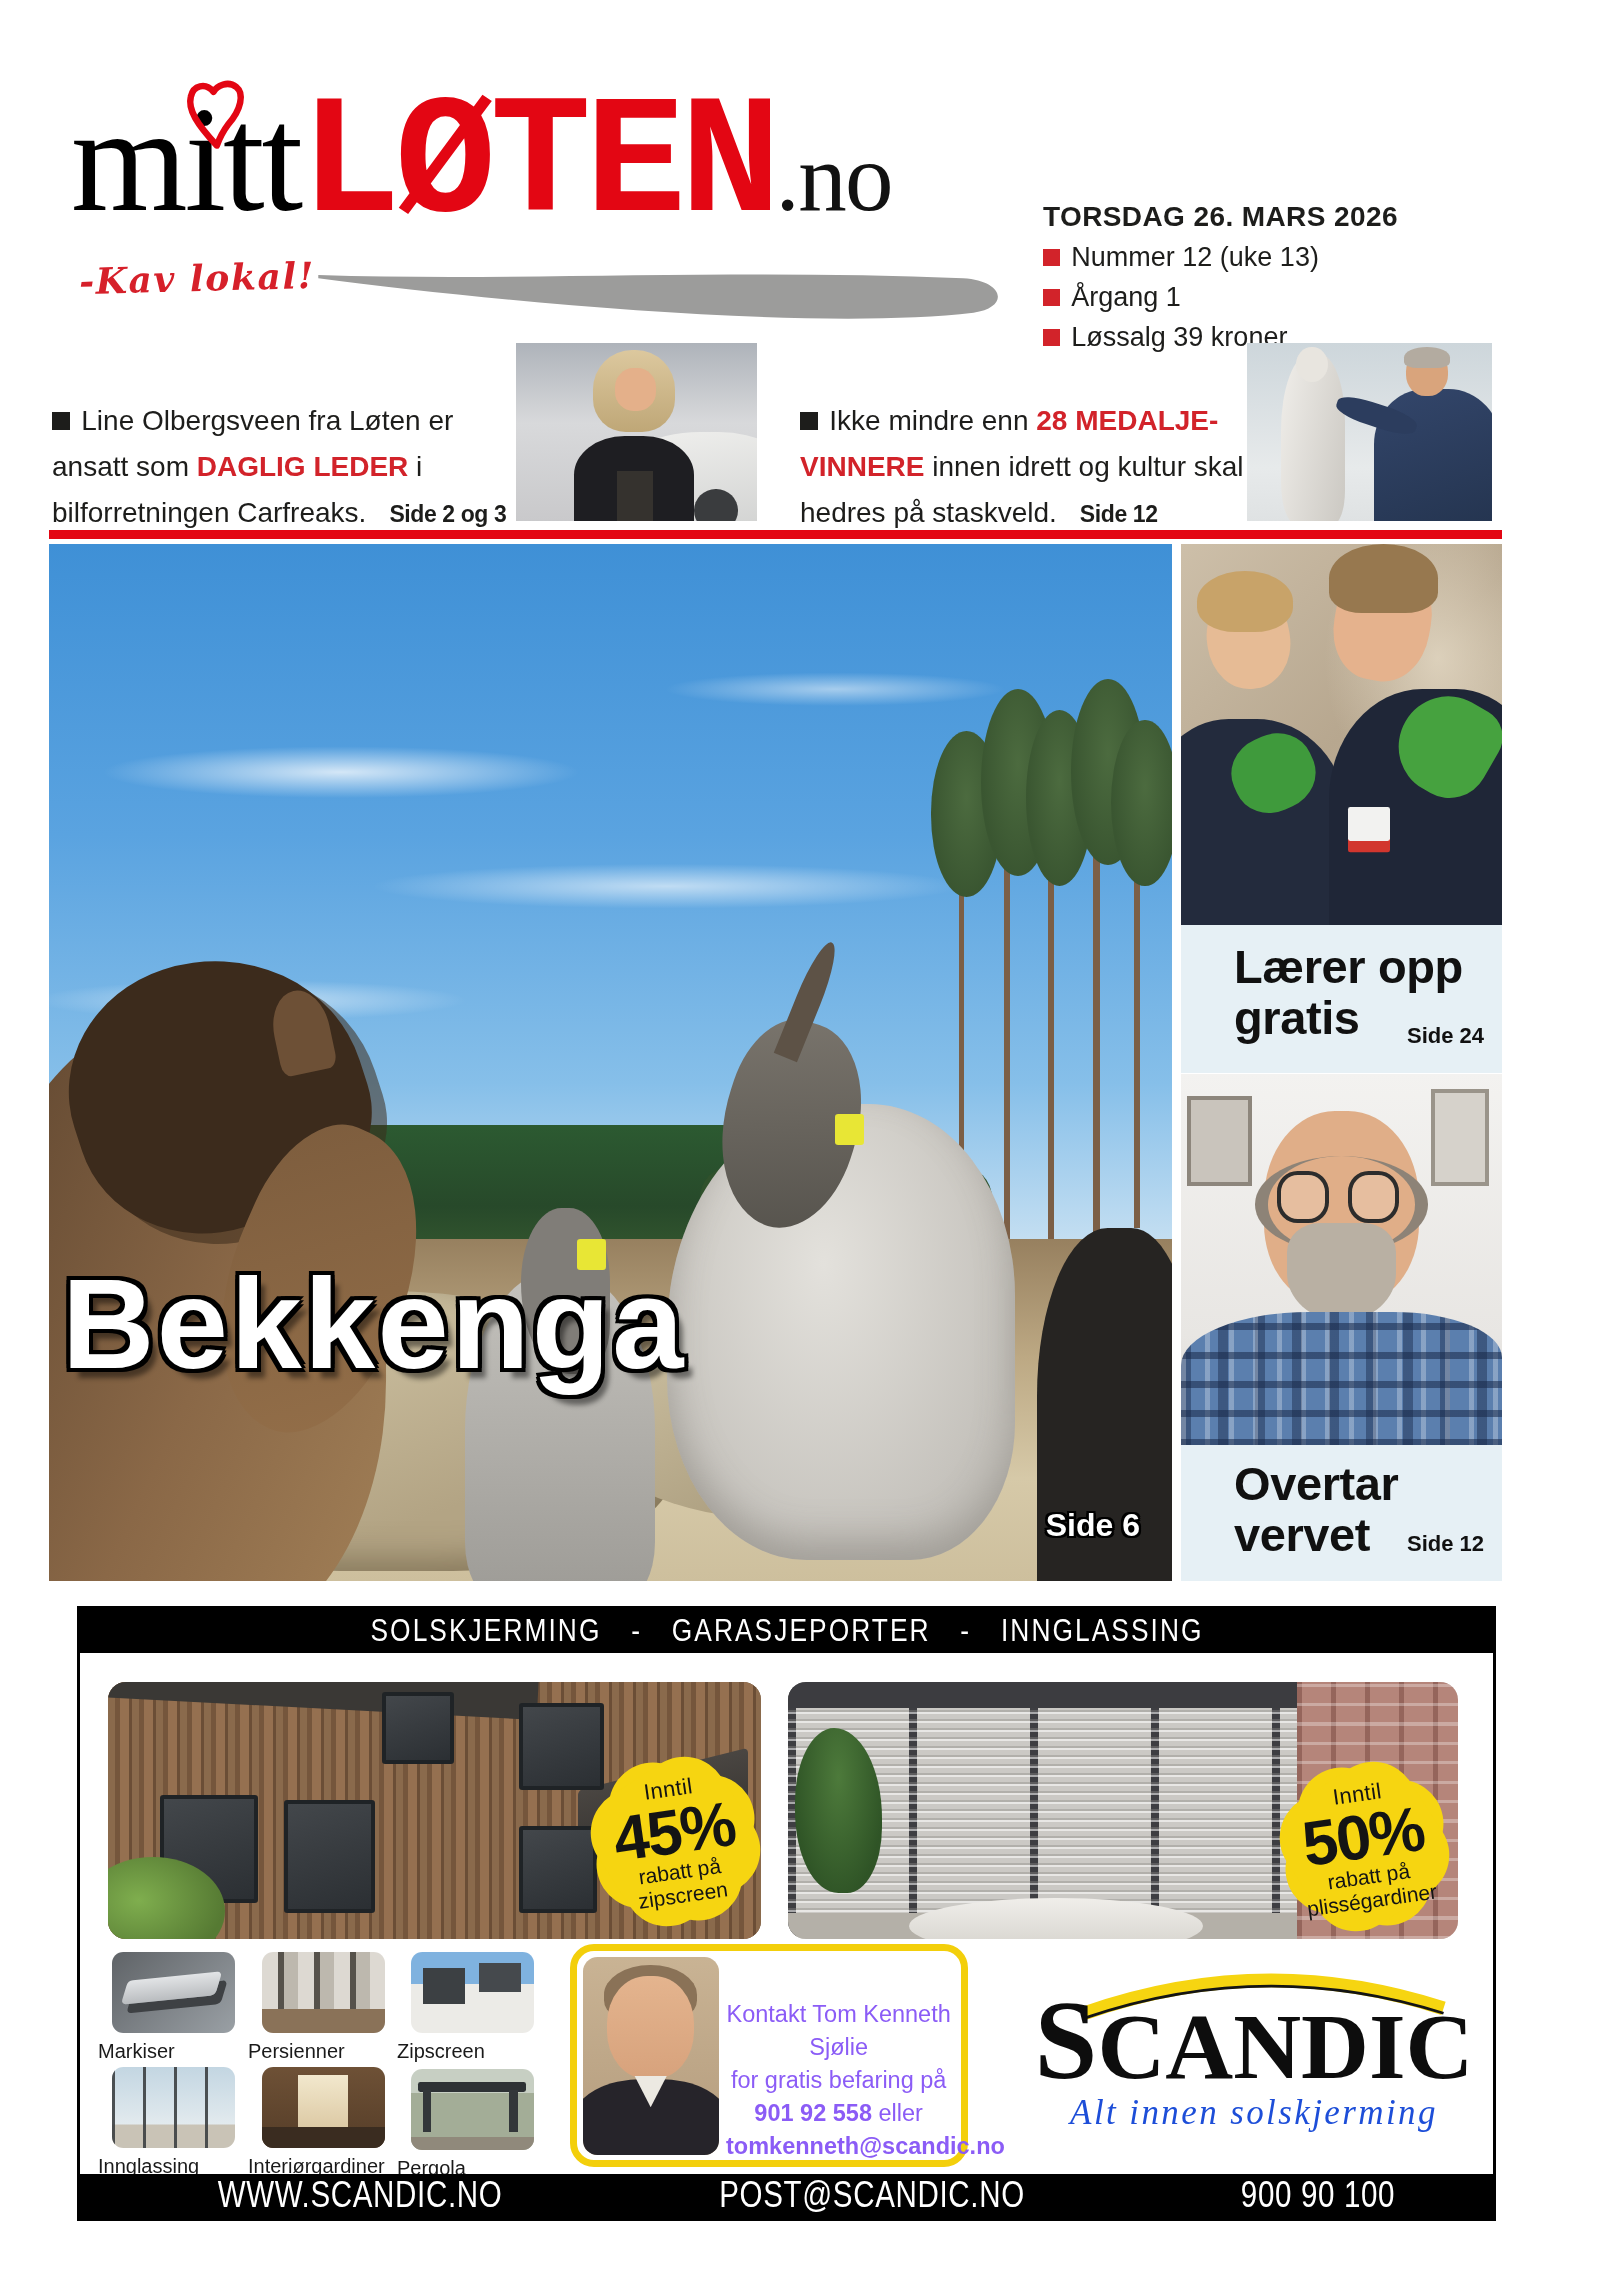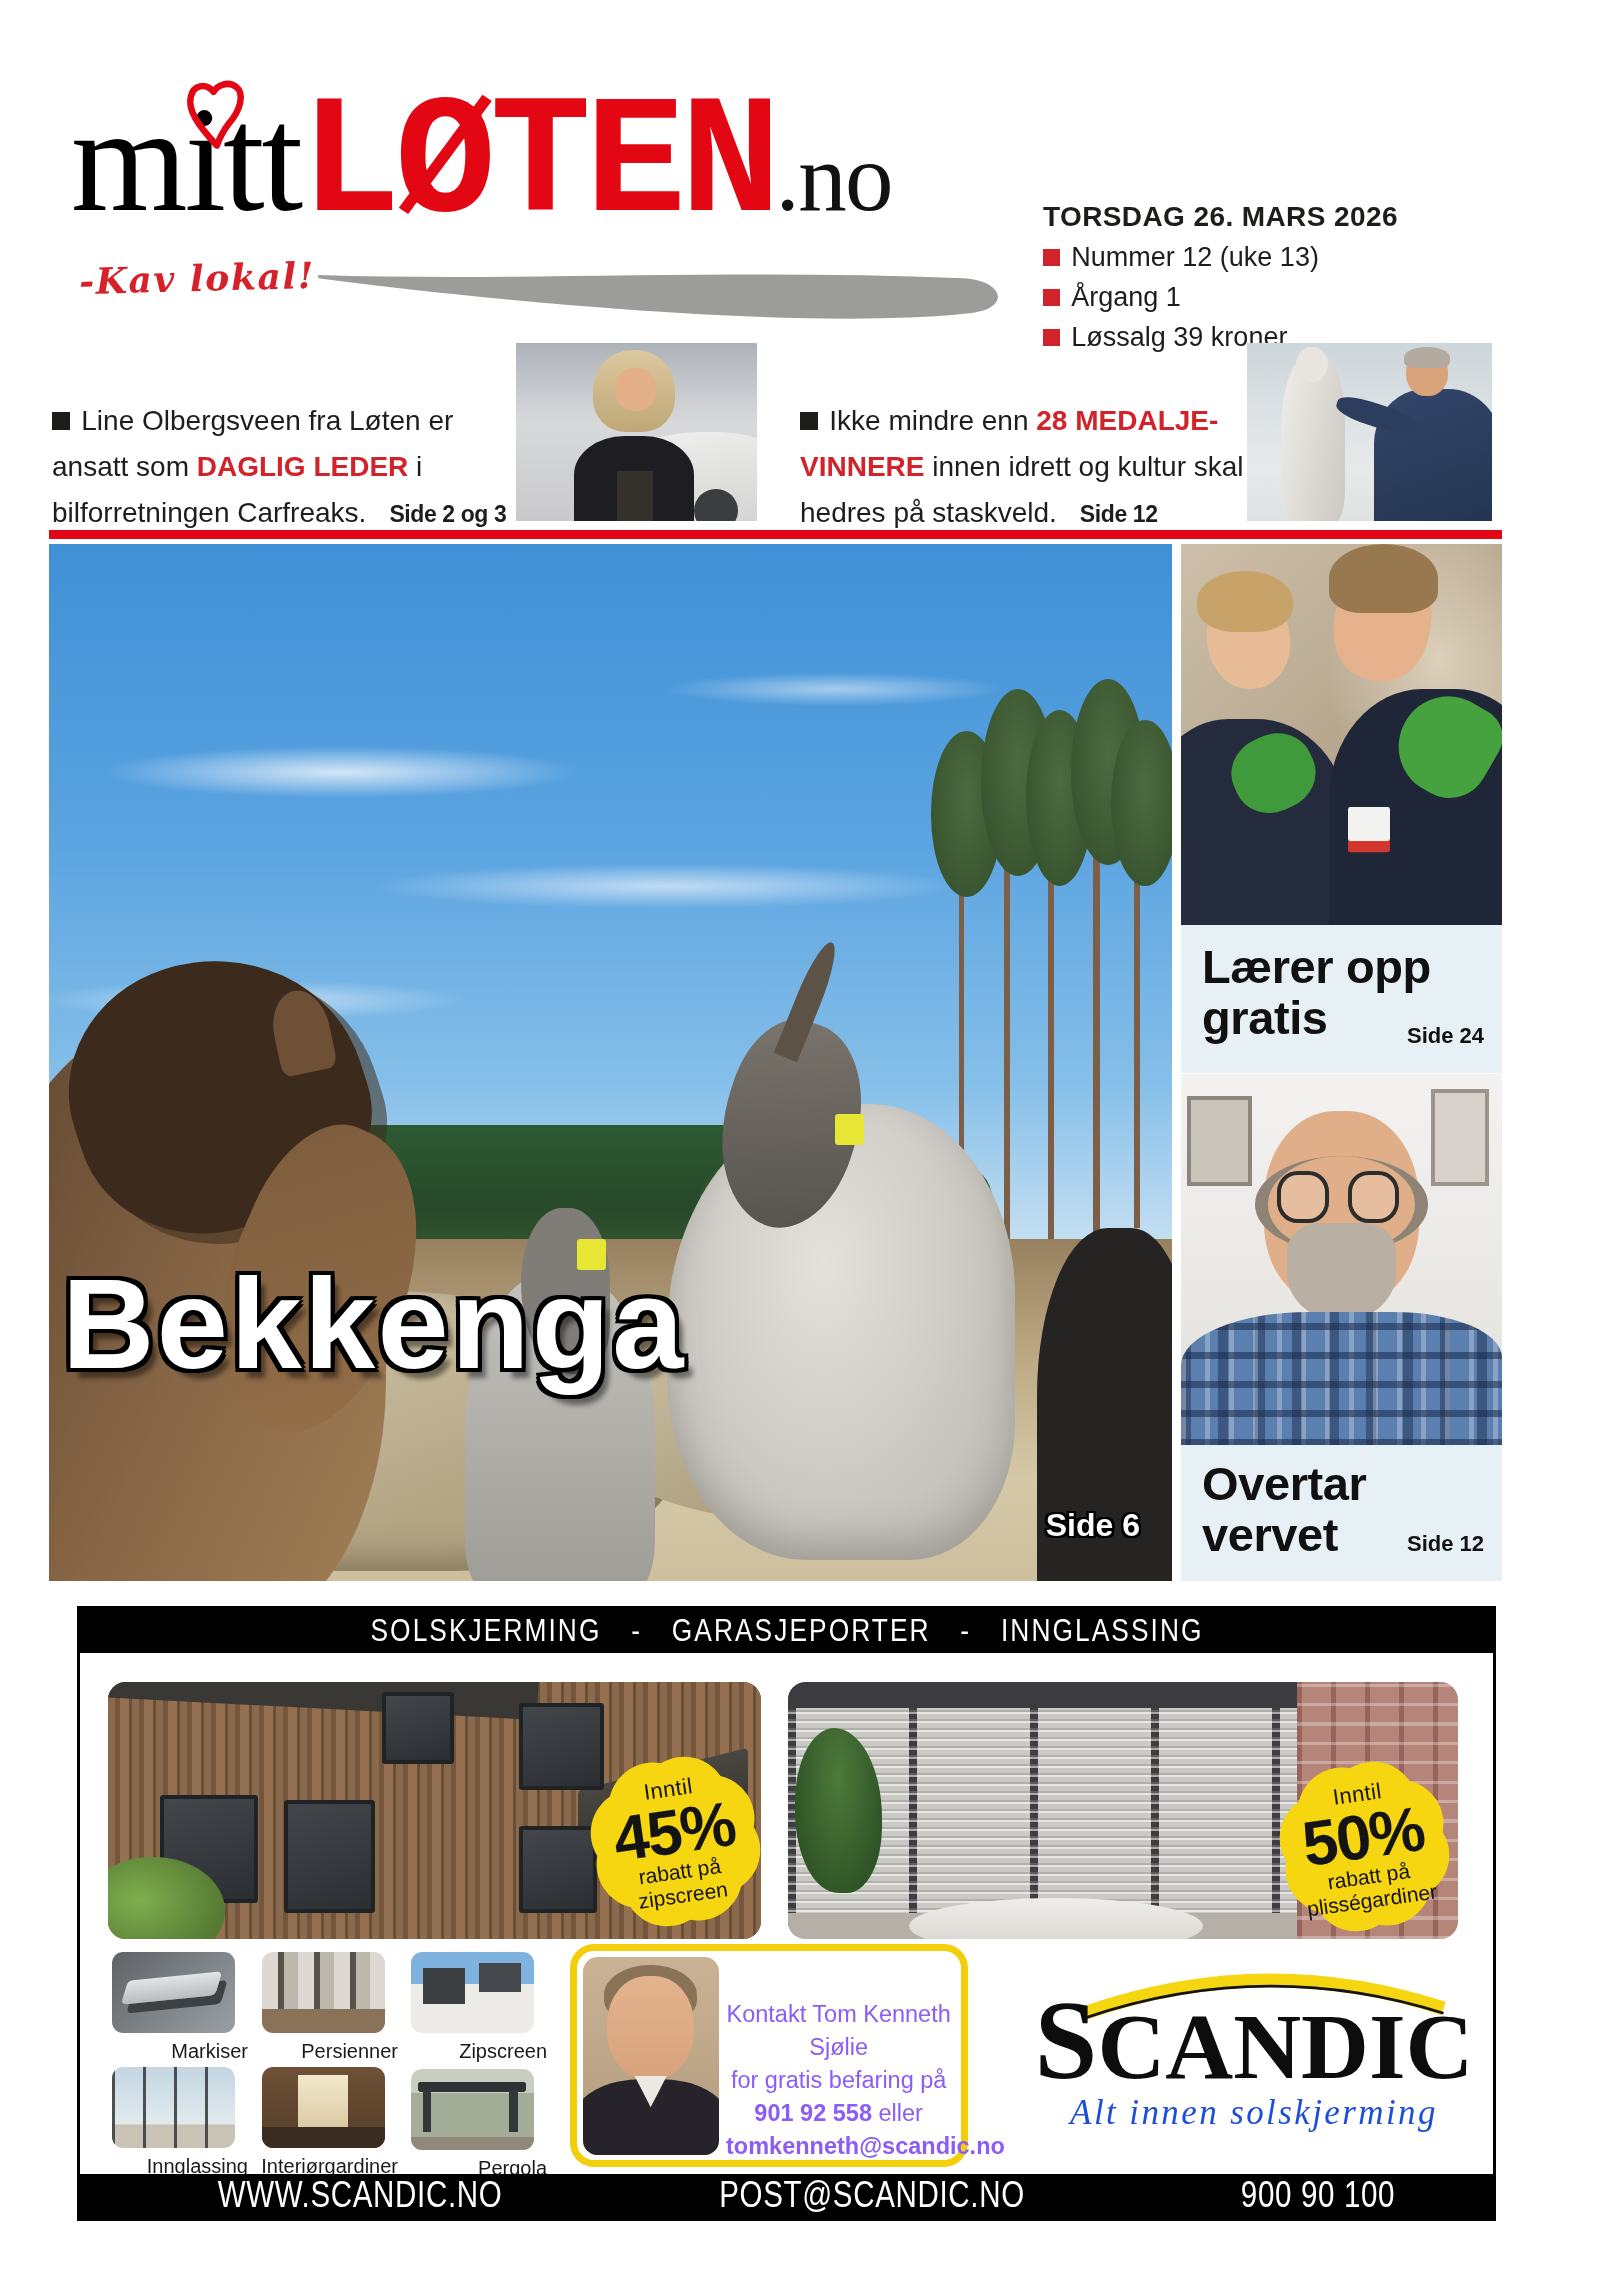--- a/index.html
+++ b/index.html
@@ -113,21 +113,21 @@
   .sp1-g1body { left:-10%; bottom:-4%; width:62%; height:58%; background:#232b3d; border-radius:40% 46% 0 0; }
   .sp1-g1green { left:16%; bottom:30%; width:26%; height:20%; background:#3f9a3c; border-radius:45%; transform:rotate(-24deg); }
   .sp1-g1head { left:8%; top:12%; width:26%; height:26%; background:#e6bb95; border-radius:48%; transform:rotate(-8deg); }
   .sp1-g1hair { left:5%; top:7%; width:30%; height:16%; background:#c8a369; border-radius:50% 50% 40% 40%; }
   .sp1-g2body { right:-12%; bottom:-4%; width:66%; height:66%; background:#1f2637; border-radius:44% 40% 0 0; }
   .sp1-g2green { right:2%; bottom:34%; width:30%; height:26%; background:#46a23f; border-radius:50% 30% 40% 50%; transform:rotate(30deg); }
   .sp1-g2head { right:22%; top:4%; width:30%; height:32%; background:#e5b28d; border-radius:48% 48% 44% 44%; transform:rotate(10deg); }
   .sp1-g2hair { right:20%; top:0%; width:34%; height:18%; background:#97784f; border-radius:50% 50% 30% 30%; }
   .sp1-logo { left:52%; bottom:22%; width:13%; height:9%; background:#f2f2f0; border-radius:2.4px; box-shadow:0 11.3px 0 #d2362e; }
 
-  .sb-box { position:absolute; left:1181px; width:321px; background:#e6f0f5; }
+  .sb-box { position:absolute; left:1181px; width:321px; background:#e6f0f5;padding-left:32px; }
   #sb-box-top { top:925px; height:148px; }
   #sb-box-bottom { top:1445px; height:136px; }
   .sb-title { margin:16px 0 0 21px; font-size:47px; line-height:51px; font-weight:bold; color:#111; letter-spacing:-0.4px; }
   #sb-box-bottom .sb-title { margin-top:13px; }
   .sb-page { position:absolute; right:18px; bottom:24px; font-size:22px; font-weight:bold; color:#111; }
 
   #sb-photo-bottom { left:1181px; top:1074px; width:321px; height:372px; }
   .sp2-bg { inset:0; background:linear-gradient(180deg,#f3f2f0,#e8e6e3 70%,#dcdad6); }
   .sp2-frame1 { left:2%; top:6%; width:20%; height:24%; background:#c9c4bc; border:4.9px solid #8d867c; }
   .sp2-frame2 { right:4%; top:4%; width:18%; height:26%; background:#d6d2cb; border:4.9px solid #9a948a; }
@@ -172,21 +172,21 @@
 
   .badge { position:absolute; width:147px; height:147px; background:#f6d511; border-radius:30%; transform:rotate(12deg); }
   .badge::before { content:""; position:absolute; inset:0; background:inherit; border-radius:inherit; transform:rotate(45deg); }
   #badge-left { left:522px; top:159px; }
   #badge-right { left:1211px; top:164px; }
   .badge-inner { position:absolute; inset:-16px; display:flex; flex-direction:column; align-items:center; justify-content:center; transform:rotate(-20deg); z-index:2; color:#141414; text-align:center; }
   .badge-small { font-size:22px; letter-spacing:0.4px; }
   .badge-pct { font-size:63px; font-weight:bold; line-height:58px; letter-spacing:-1.6px; }
   .badge-line { font-size:21px; line-height:23.5px; }
 
-  .prod-cell { position:absolute; width:150px; text-align:right; }
+  .prod-cell { position:absolute; width:150px; text-align:left; }
   .prod-thumb { position:relative; margin:0 auto; width:123px; height:81px; border-radius:11.3px; overflow:hidden; }
   .prod-thumb div { position:absolute; }
   .prod-label { margin-top:6.5px; font-size:20px; color:#1a1a1a; }
 
   .th-mark-bg { inset:0; background:linear-gradient(135deg,#5f6367,#9aa0a5); }
   .th-mark-awn { left:12%; top:30%; width:74%; height:30%; background:linear-gradient(180deg,#e2e4e6,#b9bcbf); transform:skewX(-22deg) rotate(-6deg); border-radius:4.9px; box-shadow:8px 9.7px 0 #3e4144; }
   .th-pers-bg { inset:0; background:repeating-linear-gradient(90deg,#ddd9d2 0 16px,#56524b 16px 22px,#bdb8ae 22px 36px); }
   .th-pers-fl { left:0; bottom:0; width:100%; height:30%; background:#8a7258; }
   .th-zip-bg { inset:0; background:linear-gradient(180deg,#7fb2df 0 40%,#ecebe7 40%); }
   .th-zip-b1 { left:10%; top:20%; width:34%; height:44%; background:#3c4043; }

